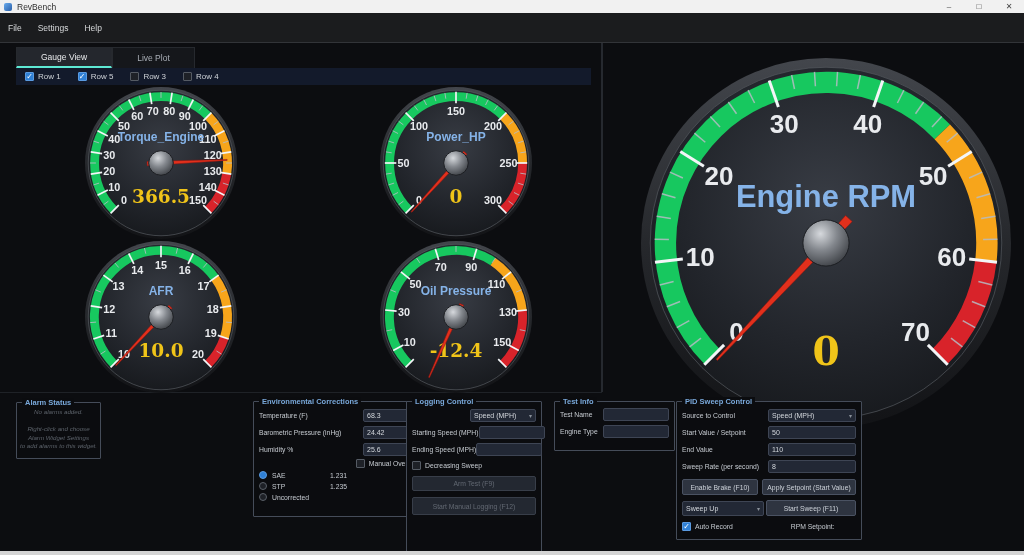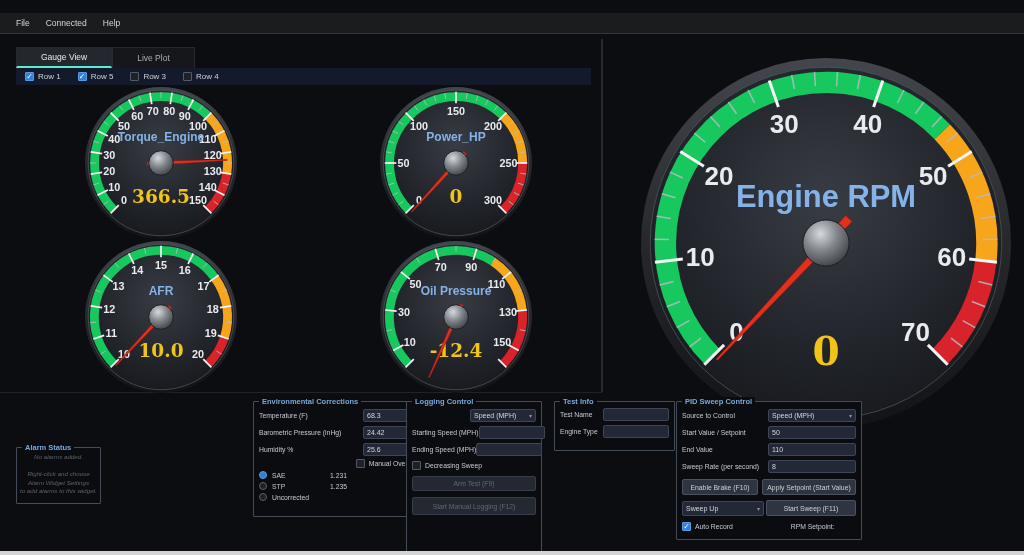--- a/index.html
+++ b/index.html
@@ -8,21 +8,21 @@
   .window{position:relative;width:1024px;height:555px;background:#0c0d10;overflow:hidden;}
 
   
   .titlebar{position:absolute;top:0;left:0;right:0;height:13px;background:#f1f1f1;display:flex;align-items:center;z-index:30;}
   .app-icon{width:8px;height:8px;margin-left:4px;border-radius:2px;background:linear-gradient(135deg,#6aacee,#2a5fa8);}
   .title-text{font-size:8.5px;color:#2e2e2e;margin-left:5px;}
   .win-controls{margin-left:auto;display:flex;height:100%;}
   .win-btn{width:30px;display:flex;align-items:center;justify-content:center;font-size:8px;color:#444;}
 
   
-  .menubar{position:absolute;top:13px;left:0;right:0;height:21px;background:#1b1c1e;border-bottom:1px solid #323438;display:flex;align-items:center;padding-left:8px;z-index:30;}
+  .menubar{position:absolute;top:13px;left:0;right:0;height:30px;background:#1b1c1e;border-bottom:1px solid #323438;display:flex;align-items:center;padding-left:0;z-index:30;}
   .menu-item{font-size:8.5px;color:#d6d8da;padding:0 8px;}
 
   
   .statusrow{position:absolute;top:27px;left:0;right:0;height:12px;background:#101114;z-index:30;}
   .badge{position:absolute;left:1px;top:0;background:#8bd98b;color:#2f6b2f;font-size:7.5px;font-weight:bold;padding:1px 8px;border-radius:2px;}
 
   
   .tabs{position:absolute;left:16px;top:47px;display:flex;z-index:5;}
   .tab{height:21px;display:flex;align-items:center;justify-content:center;font-size:8.5px;color:#a9aeb6;background:#15171b;border:1px solid #26292e;border-bottom:none;padding:0 24px;white-space:nowrap;}
   .tab.active{background:#24272d;color:#e8eaec;border-bottom:2px solid #5eead4;}
@@ -62,24 +62,33 @@
   .radiorow{display:flex;align-items:center;margin:3px 5px 0 5px;}
   .rlabel{font-size:6.8px;color:#c6cbd1;margin-left:5px;width:58px;}
 
   .bottom-strip{position:absolute;left:0;bottom:0;width:100%;height:4px;background:#d4d4d4;z-index:40;}
 </style>
 </head>
 <body>
 
 <div class="window">
 
+  <div class="titlebar">
+    <span class="app-icon"></span>
+    <span class="title-text">RevBench</span>
+    <div class="win-controls">
+      <span class="win-btn">–</span>
+      <span class="win-btn">□</span>
+      <span class="win-btn">✕</span>
+    </div>
+  </div>
 
   <div class="menubar">
     <span class="menu-item">File</span>
-    <span class="menu-item">Connected</span>
+    <span class="menu-item">Settings</span>
     <span class="menu-item">Help</span>
   </div>
 
 
   <div class="tabs">
     <div class="tab active">Gauge View</div>
     <div class="tab">Live Plot</div>
   </div>
 
   <div class="rowbar">
@@ -435,21 +444,21 @@
         <text x="275.4" y="275.4" font-size="26.0" font-weight="bold" fill="#e9ebee" text-anchor="middle" dominant-baseline="central" font-family="Liberation Sans, sans-serif">70</text>
         <text x="186" y="139.5" font-size="30.9" font-weight="bold" fill="#85b3e8" text-anchor="middle" dominant-baseline="central" font-family="Liberation Sans, sans-serif">Engine RPM</text>
         <text x="186" y="174.8" font-size="15.6" fill="#c3c8cf" text-anchor="middle" dominant-baseline="central" font-family="Liberation Sans, sans-serif">x100</text>
         <text x="186" y="293.9" font-size="39.1" font-weight="bold" fill="#f0c419" text-anchor="middle" dominant-baseline="central" font-family="DejaVu Serif, serif">0</text>
         <g transform="rotate(-136.93 186 186)">
           <polygon points="181.5,219.5 190.5,219.5 187.0,26.0 185.0,26.0" fill="#e2301c" stroke="#8a1410" stroke-width="0.5"></polygon>
         </g>
         <circle cx="186" cy="186" r="23.1" fill="url(#hub-rpm)" stroke="#1c1e22" stroke-width="1"></circle>
       </svg></div>
 
-  <div class="panel" style="left:16px;top:402px;width:85px;height:57px;margin-top:45px;">
+  <div class="panel" style="left:16px;top:402px;width:85px;height:57px;">
     <span class="panel-title">Alarm Status</span>
     <div class="alarm-body">
       <div class="alarm-line">No alarms added.</div>
       <div class="alarm-line"></div>
       <div class="alarm-line">Right-click and choose</div>
       <div class="alarm-line">Alarm Widget Settings</div>
       <div class="alarm-line">to add alarms to this widget.</div>
     </div>
   </div>
 

